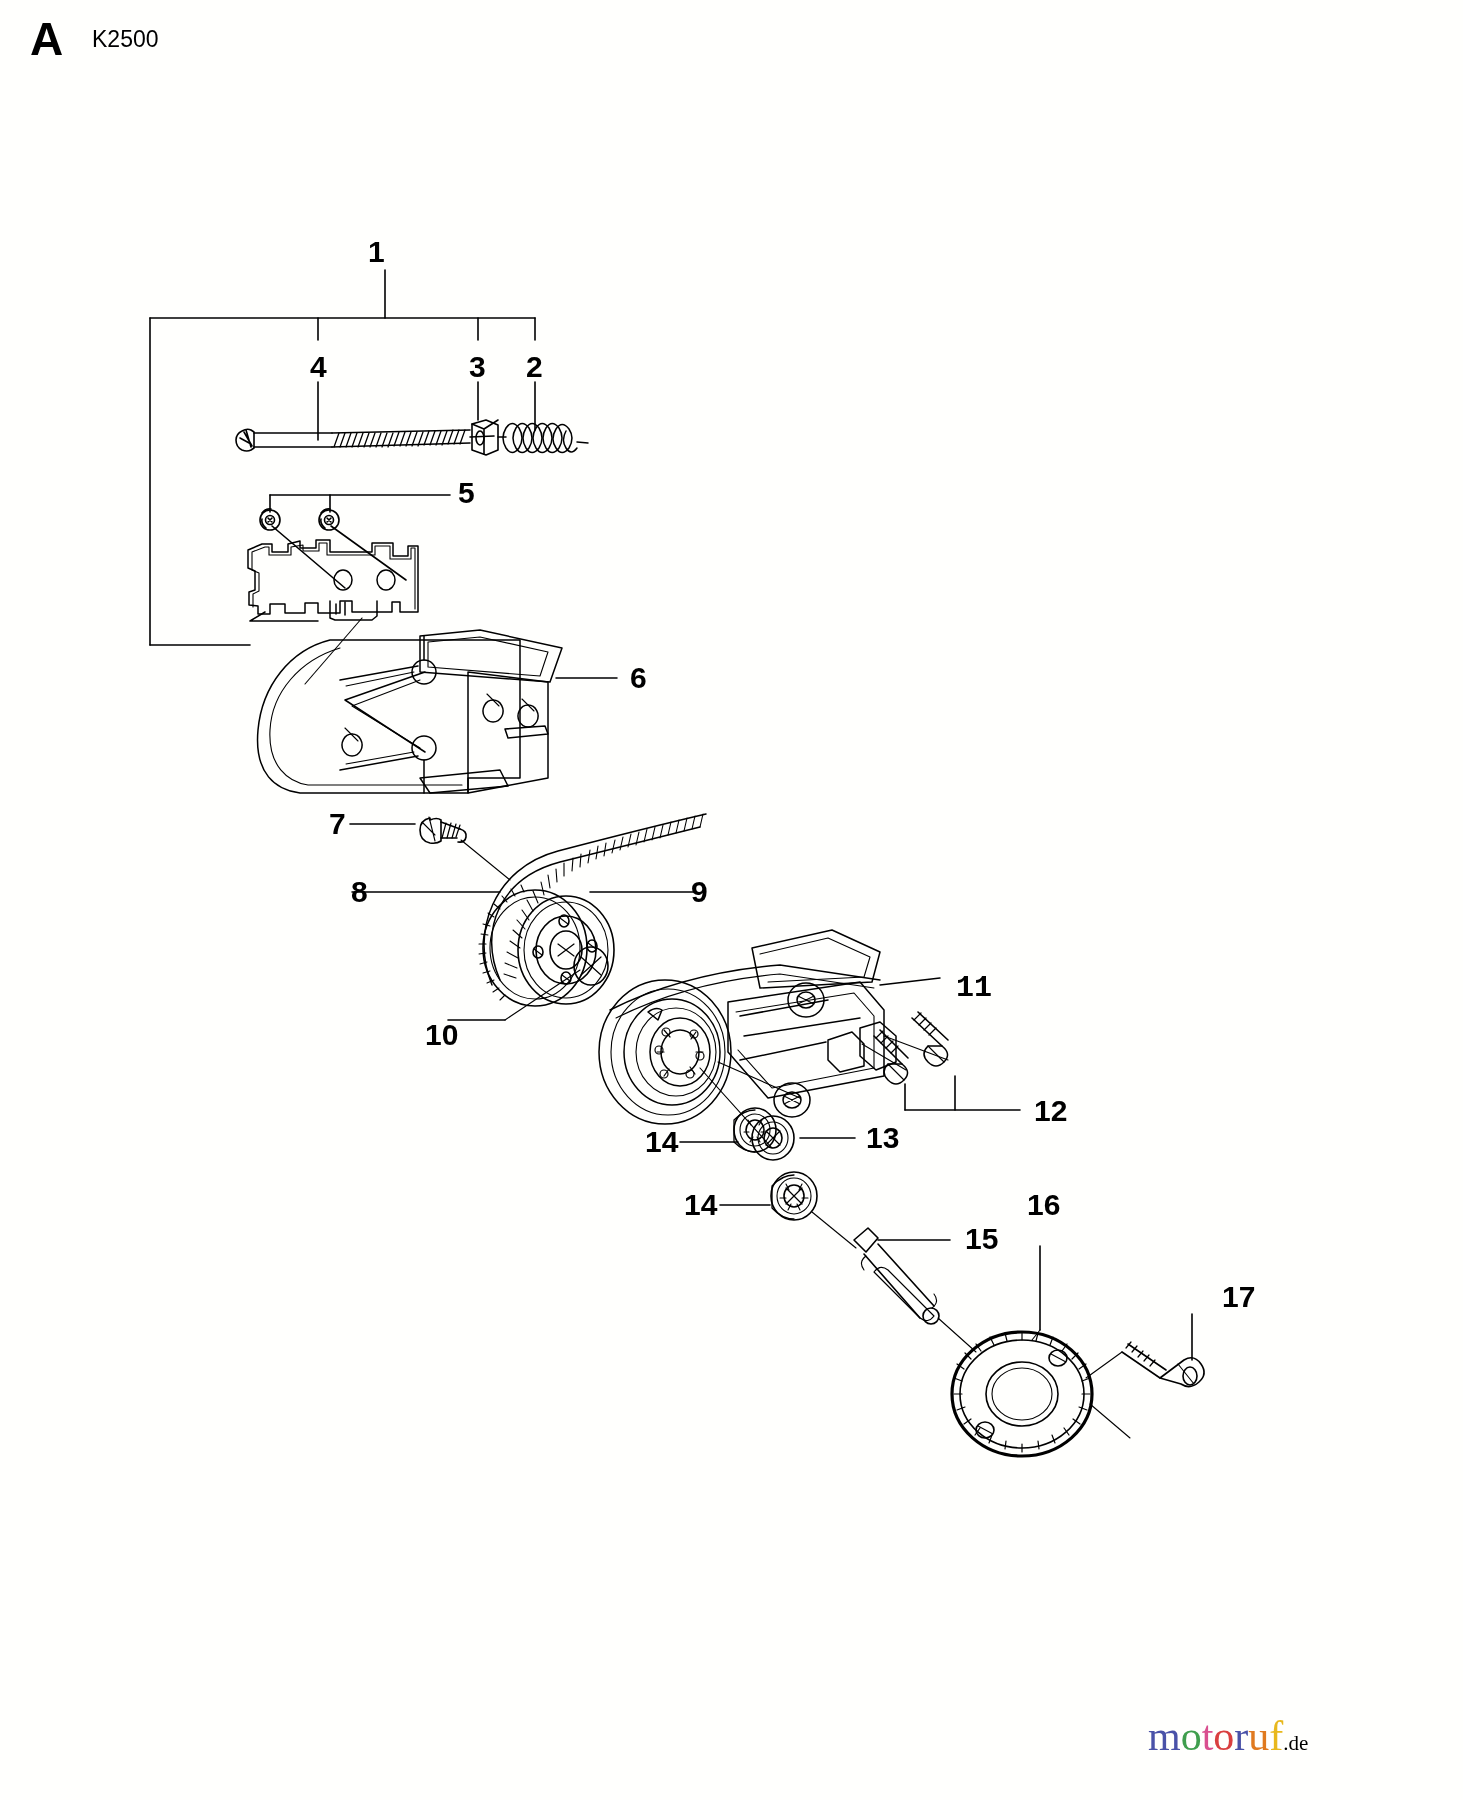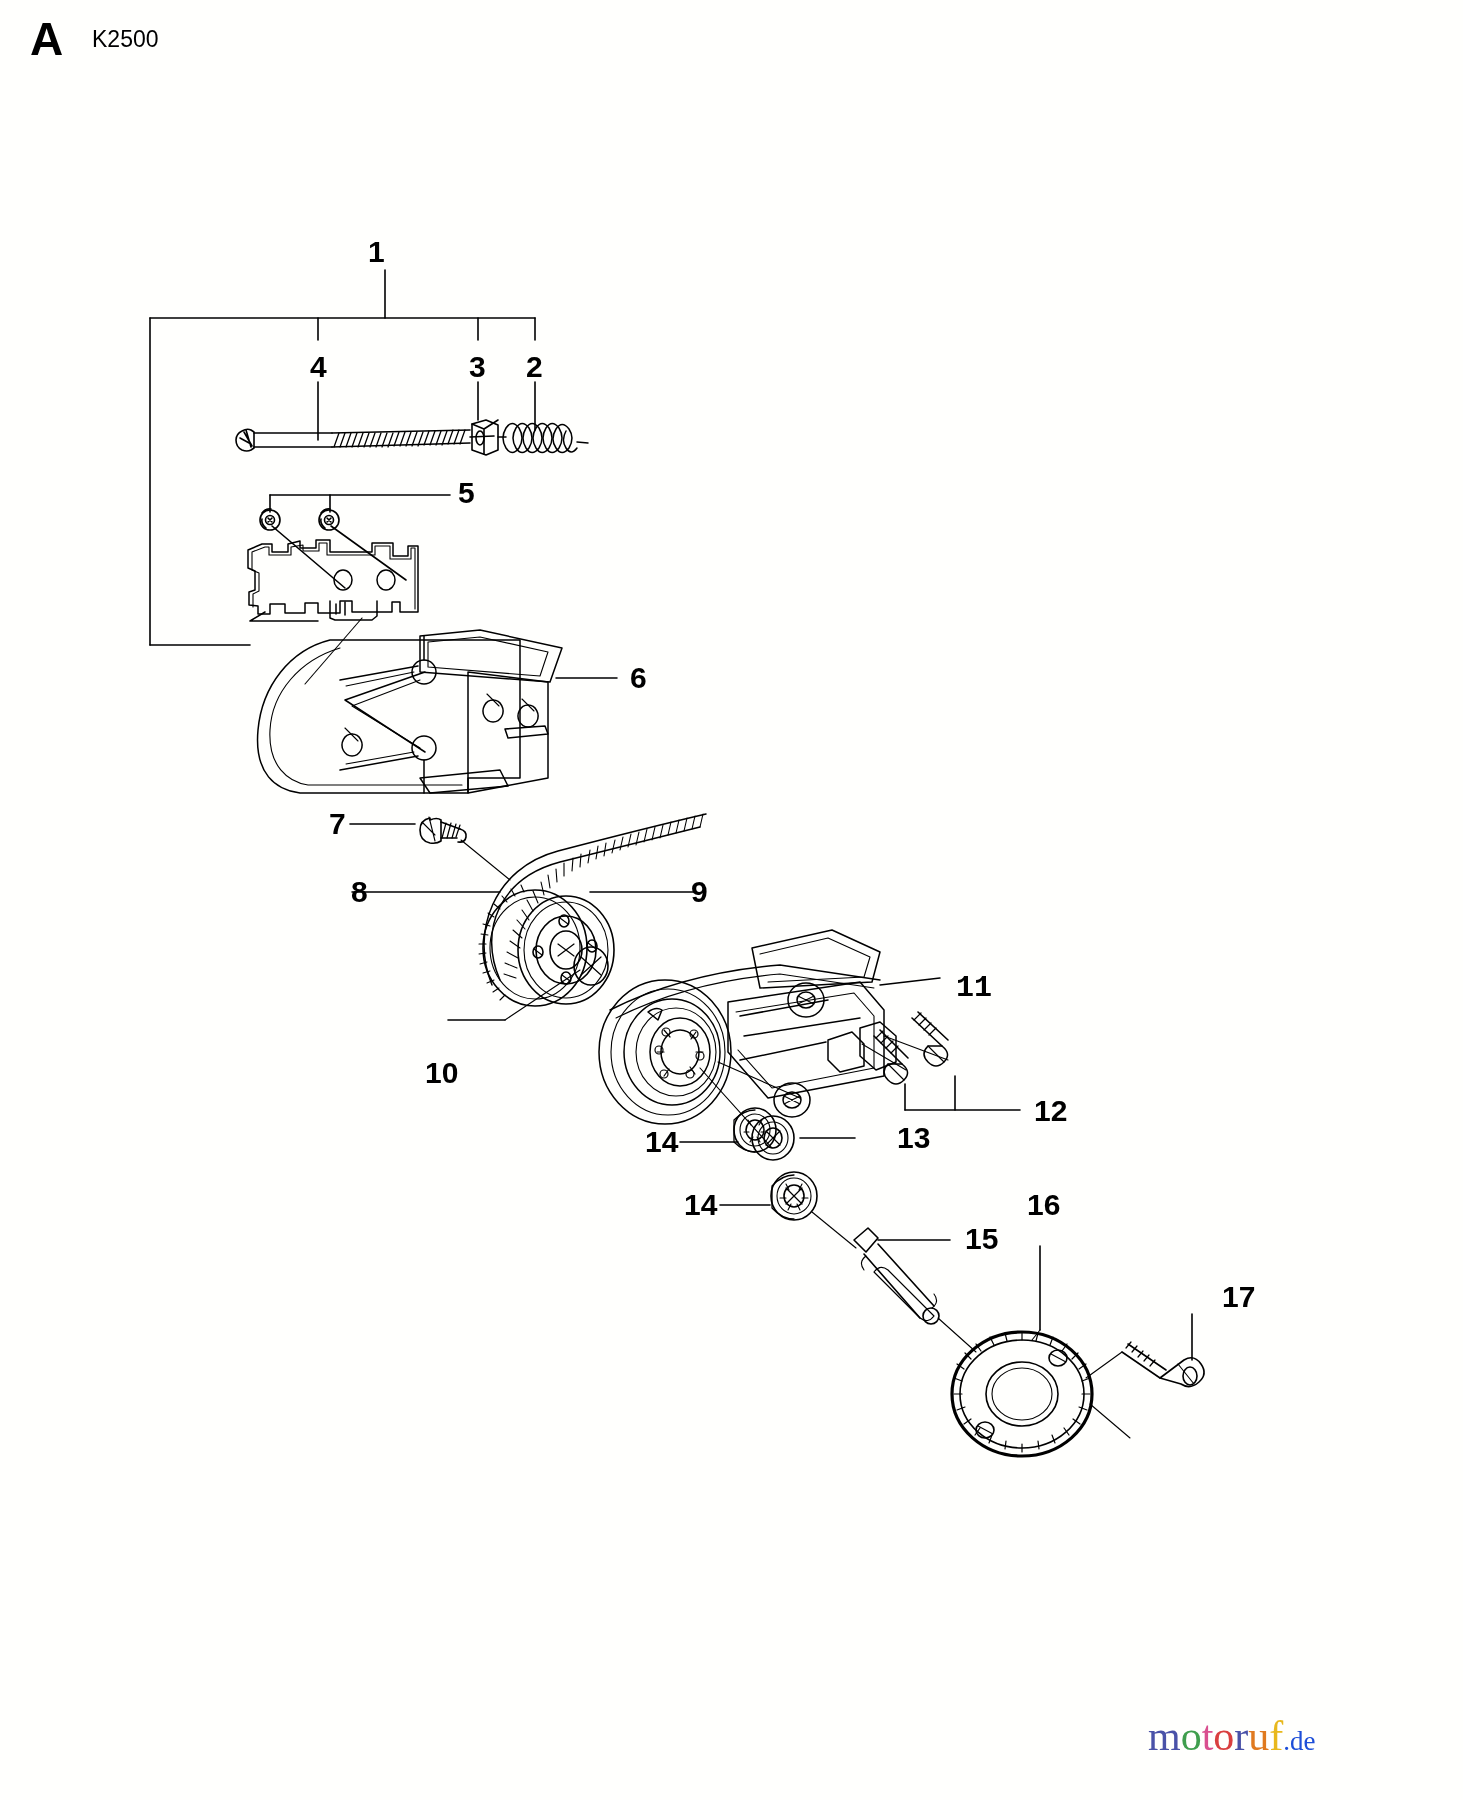--- a/index.html
+++ b/index.html
@@ -56,22 +56,22 @@
     position: absolute;
     left: 1148px;
     top: 1715px;
     font-family: "Liberation Serif", serif;
     font-size: 42px;
     line-height: 1;
     white-space: nowrap;
   }
   .wm span { display: inline; }
   .wm .suffix {
-    font-size: 27px;
-    color: #1d4ed8;
+    font-size: 21px;
+    color: #000000;
     vertical-align: baseline;
   }
 </style>
 </head>
 <body>
 
 <div id="page">
 
   <div class="section-letter">A</div>
   <div class="model-code">K2500</div>
@@ -446,24 +446,24 @@
 
   <div class="callout" style="left:368px; top:237px;">1</div>
   <div class="callout" style="left:310px; top:352px;">4</div>
   <div class="callout" style="left:469px; top:352px;">3</div>
   <div class="callout" style="left:526px; top:352px;">2</div>
   <div class="callout" style="left:458px; top:478px;">5</div>
   <div class="callout" style="left:630px; top:663px;">6</div>
   <div class="callout" style="left:329px; top:809px;">7</div>
   <div class="callout" style="left:351px; top:877px;">8</div>
   <div class="callout" style="left:691px; top:877px;">9</div>
-  <div class="callout" style="left:425px; top:1020px;margin-top:38px;">10</div>
+  <div class="callout" style="left:425px; top:1020px;">10</div>
   <div class="callout" style="left:956px; top:973px;font-family:Liberation Mono, monospace;">11</div>
   <div class="callout" style="left:1034px; top:1096px;">12</div>
-  <div class="callout" style="left:866px; top:1123px;margin-left:31px;">13</div>
+  <div class="callout" style="left:866px; top:1123px;">13</div>
   <div class="callout" style="left:645px; top:1127px;">14</div>
   <div class="callout" style="left:684px; top:1190px;">14</div>
   <div class="callout" style="left:965px; top:1224px;">15</div>
   <div class="callout" style="left:1027px; top:1190px;">16</div>
   <div class="callout" style="left:1182px; top:1282px;margin-left:40px;">17</div>
 
   <div class="wm">
     <span style="color:#4a52a8">m</span><span style="color:#3f9e4d">o</span><span style="color:#d94f8f">t</span><span style="color:#d93f3f">o</span><span style="color:#4a52a8">r</span><span style="color:#e07a1f">u</span><span style="color:#e8b81c">f</span><span class="suffix">.de</span>
   </div>
 

